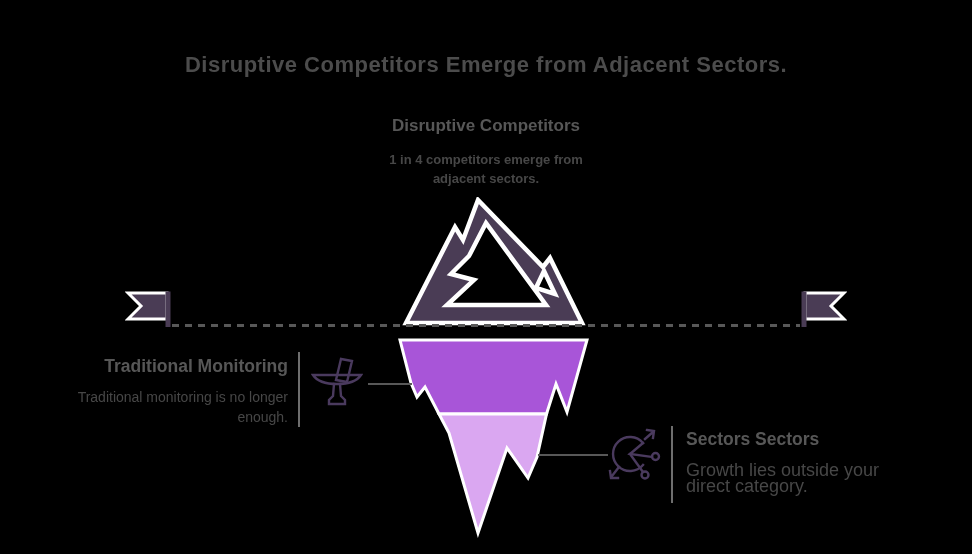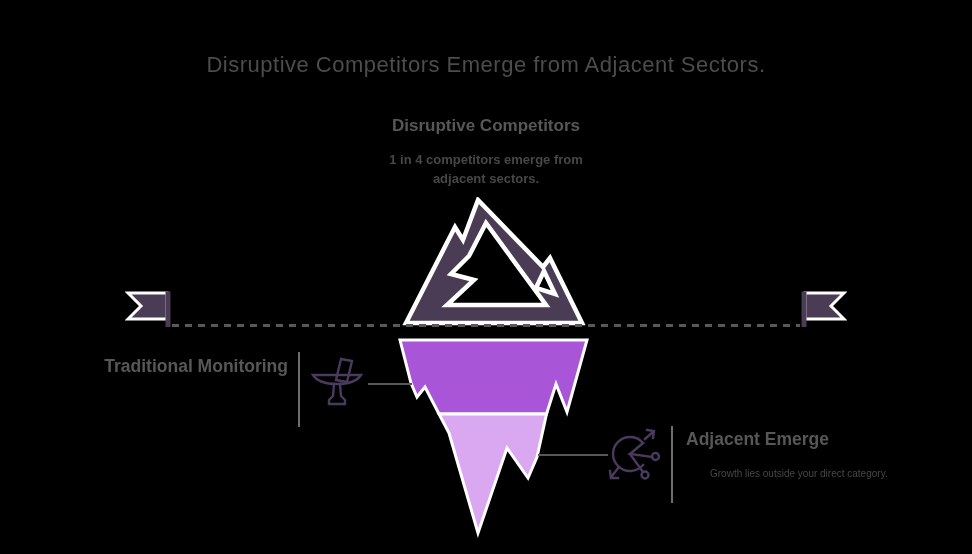--- a/index.html
+++ b/index.html
@@ -3,21 +3,21 @@
 <meta charset="utf-8">
 <style>
   html,body{margin:0;padding:0;background:#000;}
   .canvas{
     position:relative;width:972px;height:554px;background:#000;
     font-family:"Liberation Sans",sans-serif;overflow:hidden;
   }
   .abs{position:absolute;}
   .title{
     left:0;right:0;top:52px;text-align:center;
-    font-size:22px;font-weight:normal;letter-spacing:.5px;
+    font-size:22px;font-weight:bold;letter-spacing:.5px;
     color:var(--title-text);
   }
   .top-heading{
     left:0;right:0;top:116px;text-align:center;
     font-size:17px;font-weight:bold;color:var(--heading-text);
   }
   .top-body{
     left:50%;top:150px;transform:translateX(-50%);width:240px;
     text-align:center;font-size:13px;font-weight:bold;line-height:19px;
     color:var(--body-text);
@@ -28,22 +28,22 @@
   }
   .left-body{
     right:684px;top:387px;width:238px;text-align:right;
     font-size:14px;line-height:20px;color:var(--body-text);
   }
   .right-heading{
     left:686px;top:429px;width:260px;text-align:left;
     font-size:17.5px;font-weight:bold;color:var(--heading-text);
   }
   .right-body{
-    left:710px;top:462px;width:212px;text-align:left;
-    font-size:10px;line-height:24px;color:var(--body-text);
+    left:686px;top:462px;width:212px;text-align:left;
+    font-size:18px;line-height:16px;color:var(--body-text);
   }
   .divider{width:2px;background:var(--divider);}
   .divider-left{left:298px;top:352px;height:75px;}
   .divider-right{left:671px;top:426px;height:77px;}
   .waterline{
     left:172px;top:324px;width:628px;height:3px;
     background:repeating-linear-gradient(to right,var(--waterline) 0 7px,transparent 7px 13px);
   }
   .connector{height:2px;background:var(--waterline);}
   .connector-left{left:368px;top:383px;width:44px;}
@@ -84,33 +84,34 @@
 
   <svg class="abs" style="left:394px;top:335px" width="200" height="205" viewBox="0 0 200 205">
     <path class="ice-mid" d="M6 5 L193 5 L173 77 L162 49 L152.5 79 L45 79 L31 52 L23 62 L17 48 Z"></path>
     <path class="ice-light" d="M45 79 L152.5 79 L143 122 L134 143 L113 113 L84 198 L55 98 Z"></path>
   </svg>
 
   <div class="abs connector connector-left"></div>
   <div class="abs connector connector-right"></div>
 
   <div class="abs left-heading">Traditional Monitoring</div>
+  <div class="abs left-body">Traditional monitoring is no longer enough.</div>
   <div class="abs divider divider-left"></div>
   <svg class="abs" style="left:311px;top:353px" width="52" height="60" viewBox="0 0 52 60">
     <path class="outline-icon" d="M25 27 L30 6 L41 8 L36 29 Z"></path>
     <path class="outline-icon" d="M2 22 L50 22 Q44 31 26 31 Q8 31 2 22 Z"></path>
     <path class="outline-icon" d="M23 31 L22 43 L18 47 L18 51 L34 51 L34 47 L30 43 L29 31"></path>
   </svg>
 
   <svg class="abs" style="left:607px;top:427px" width="58" height="58" viewBox="0 0 58 58">
     <path class="outline-icon" d="M36 16 A17 17 0 1 0 36 38"></path>
     <path class="outline-icon" d="M36 16 L23 27 L45 30"></path>
     <circle class="outline-icon" cx="48.5" cy="29.5" r="3.5"></circle>
     <path class="outline-icon" d="M23 27 L36 45"></path>
     <circle class="outline-icon" cx="38" cy="48" r="3.5"></circle>
     <path class="outline-icon" d="M38 12 L46 5 M40 3 L47 4 L46 11"></path>
     <path class="outline-icon" d="M12 40 L5 49 M3 44 L4 51 L11 51"></path>
   </svg>
   <div class="abs divider divider-right"></div>
-  <div class="abs right-heading">Adjacent Emerge</div>
+  <div class="abs right-heading">Sectors Sectors</div>
   <div class="abs right-body">Growth lies outside your direct category.</div>
 
 </div>
 
 </body></html>

